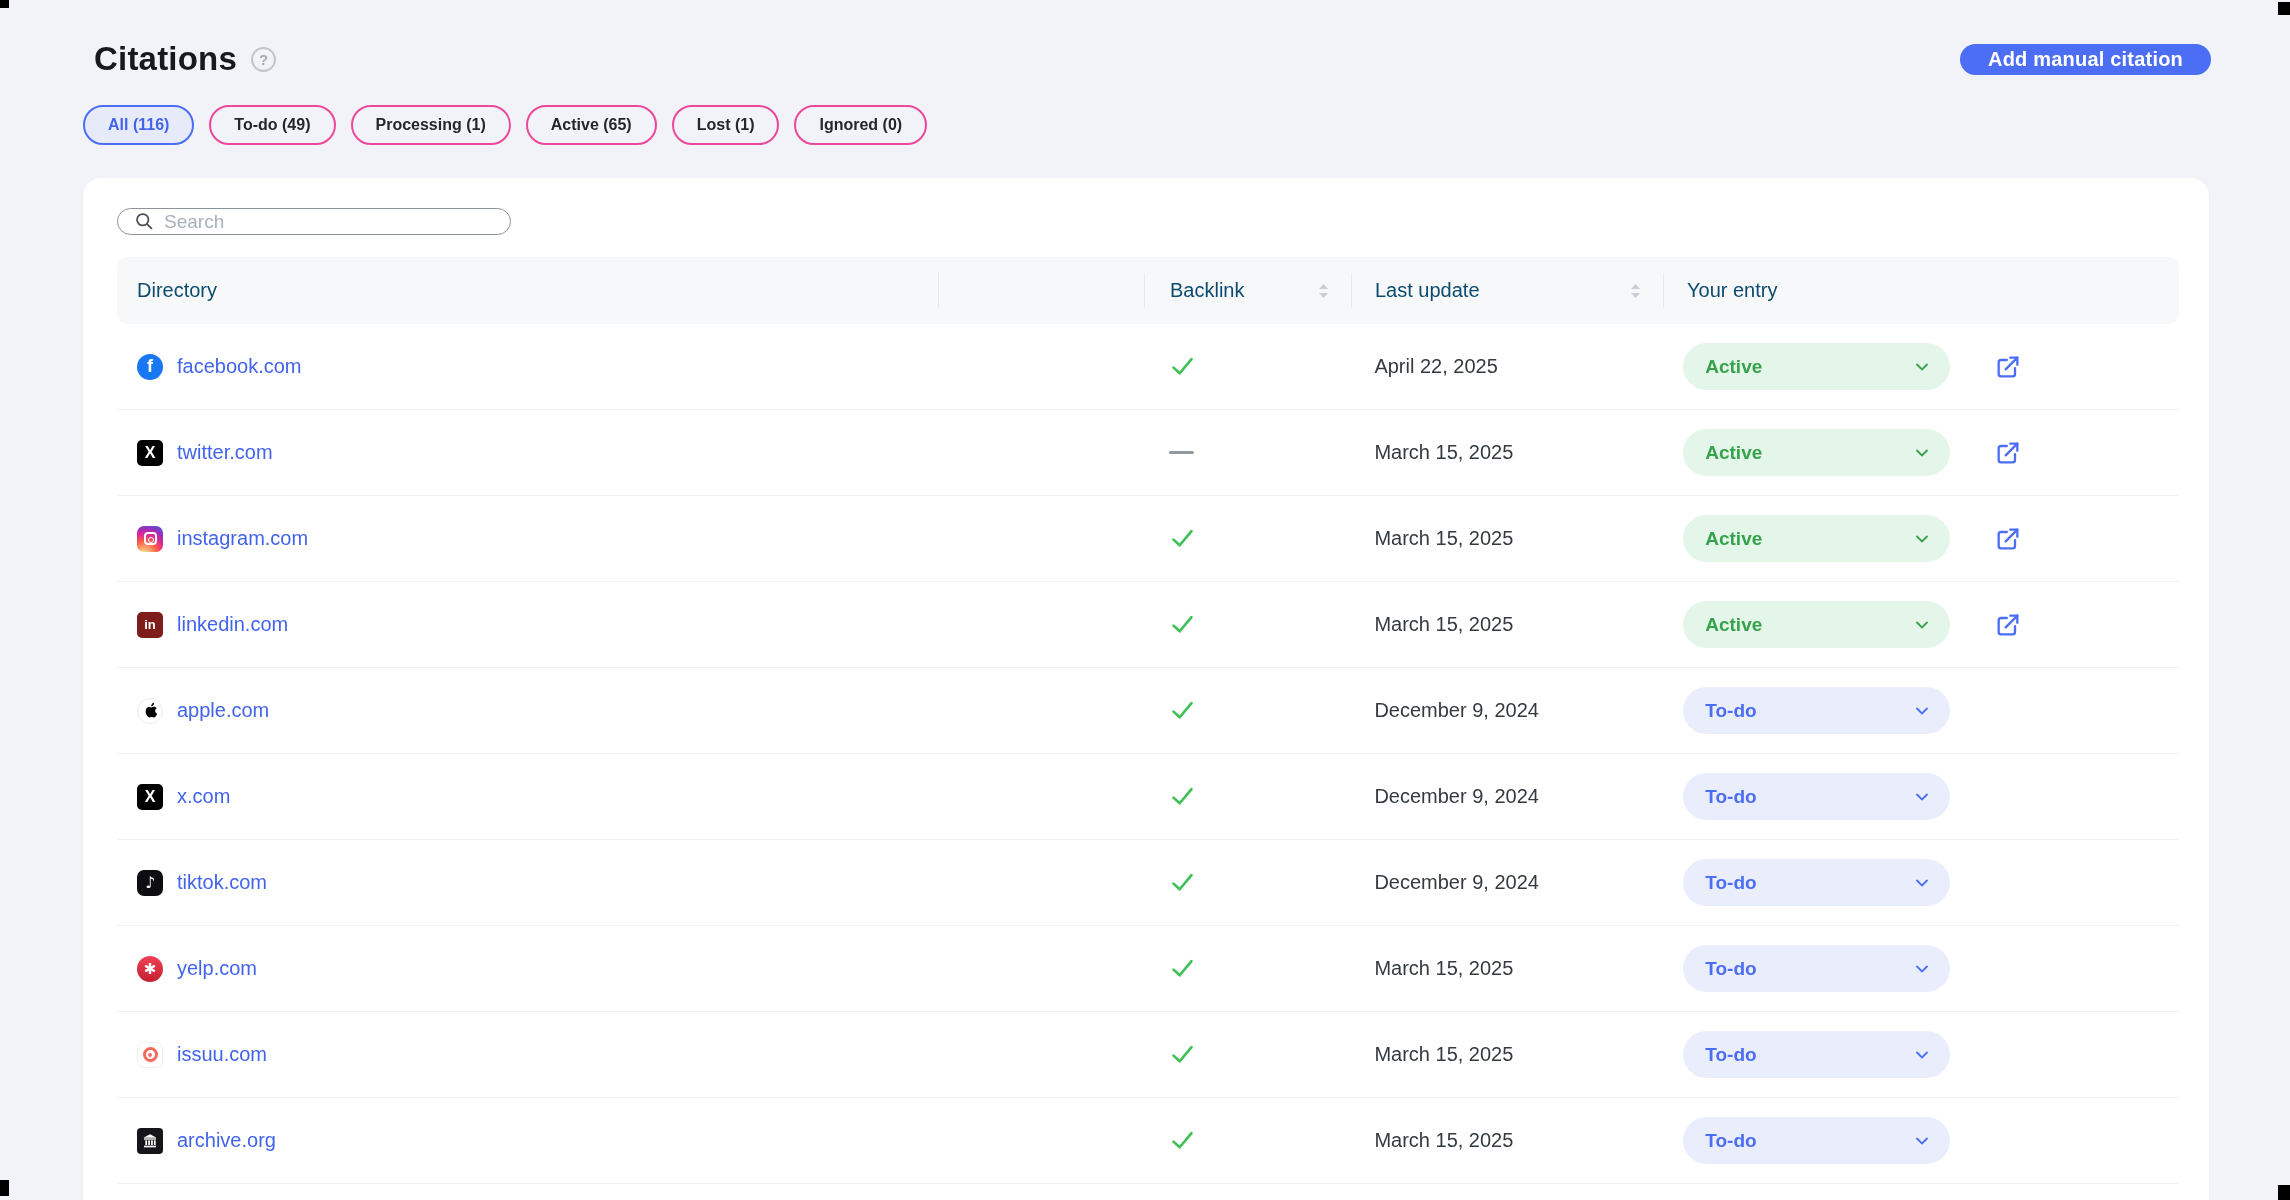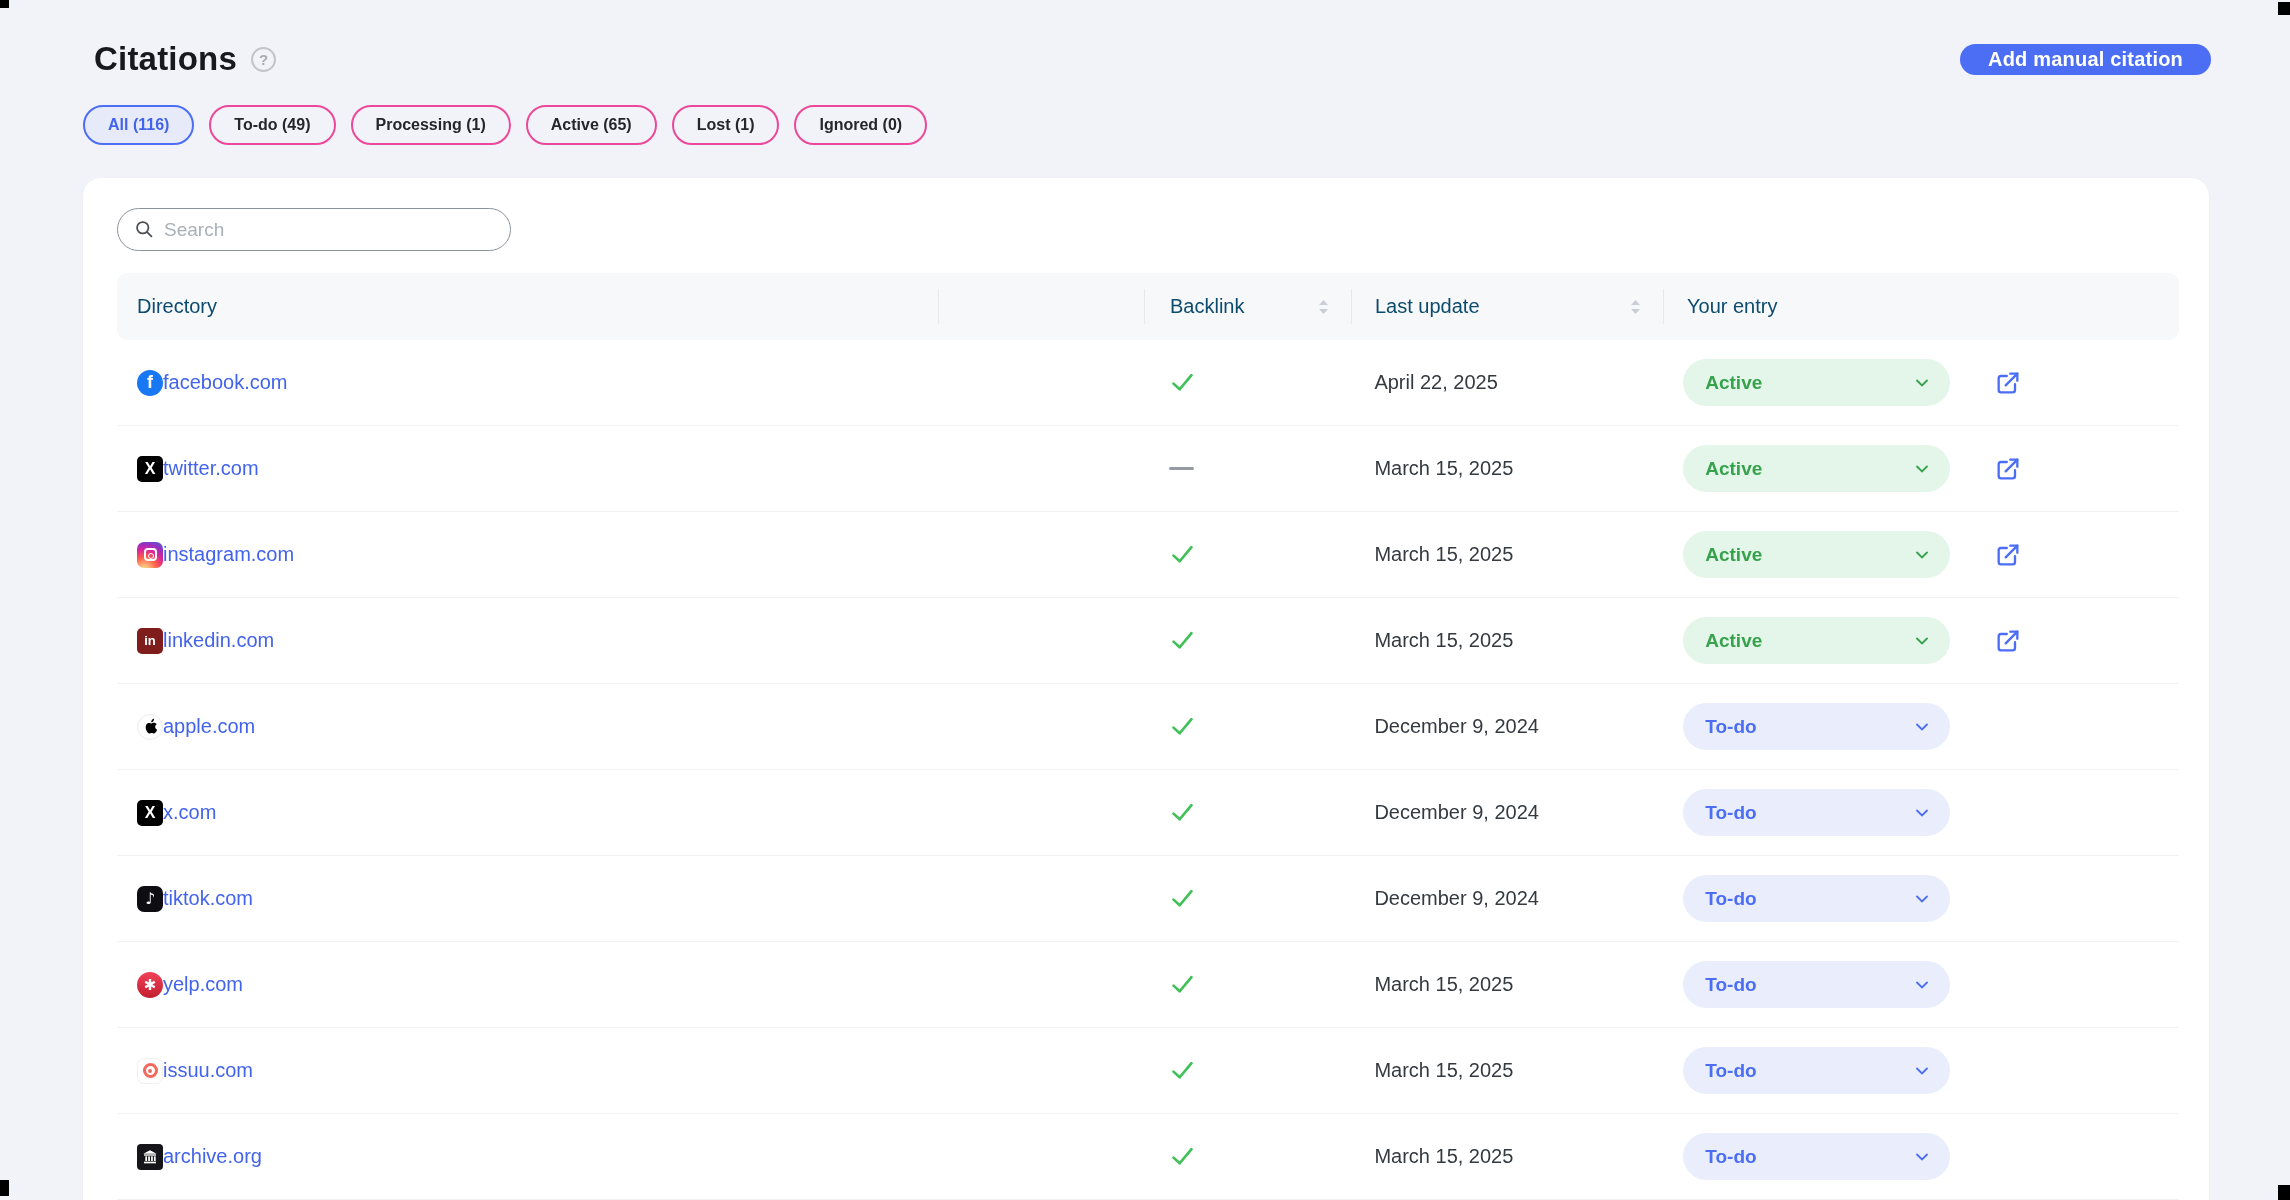--- a/index.html
+++ b/index.html
@@ -50,21 +50,21 @@
   }
 
   
   .card {
     background: #fff; border-radius: 18px;
     margin: 33px 81px 0 83px; height: 1100px;
     box-shadow: 0 1px 3px rgba(20,30,60,.04);
     padding: 30px 30px 0 34px;
   }
   .search-box {
-    width: 394px; height: 43px; border: 1px solid #8d939b; border-radius: 22px;
+    width: 394px; height: 27px; border: 1px solid #8d939b; border-radius: 22px;
     display: flex; align-items: center; gap: 9px; padding: 0 16px; background: #fff;
   }
   .search-box input {
     border: none; outline: none; flex: 1; font-family: inherit;
     font-size: 19px; color: #343a40; background: transparent;
   }
   .search-box input::placeholder { color: #aab0b8; }
 
   
   .table { margin-top: 22px; }
@@ -90,21 +90,21 @@
   .c-status { width: 308px; padding-left: 20px; }
   .c-entry  { width: 208px; padding-left: 23px; }
   .thead .c-status { padding-left: 23px; }
 
   .row {
     display: flex; align-items: center; height: 86px;
     border-bottom: 1px solid #f1f2f4;
   }
   .cell { display: flex; align-items: center; }
   .dir-link {
-    color: #4263eb; text-decoration: none; font-size: 20px; 
+    color: #4263eb; text-decoration: none; font-size: 20px; margin-left: 14px;
     cursor: pointer;
   }
   .date-text { font-size: 20px; color: #343a40; }
   .dash { width: 25px; height: 3px; border-radius: 2px; background: #949aa2; }
 
   
   .dicon {
     width: 26px; height: 26px; flex: 0 0 26px;
     display: flex; align-items: center; justify-content: center;
     font-weight: 700; color: #fff; overflow: hidden;

